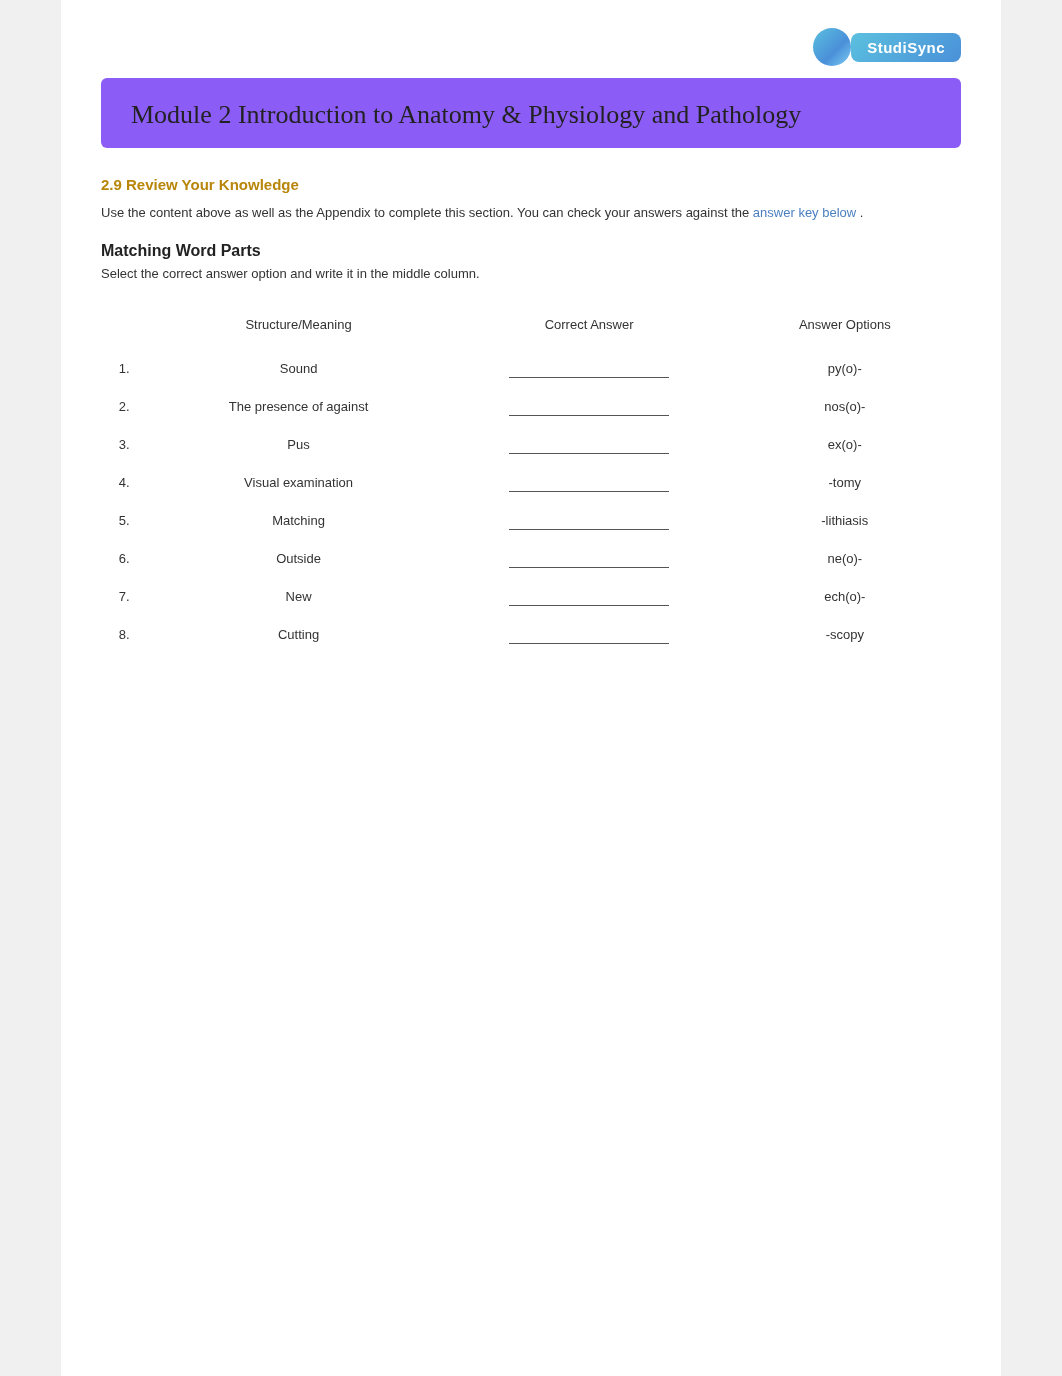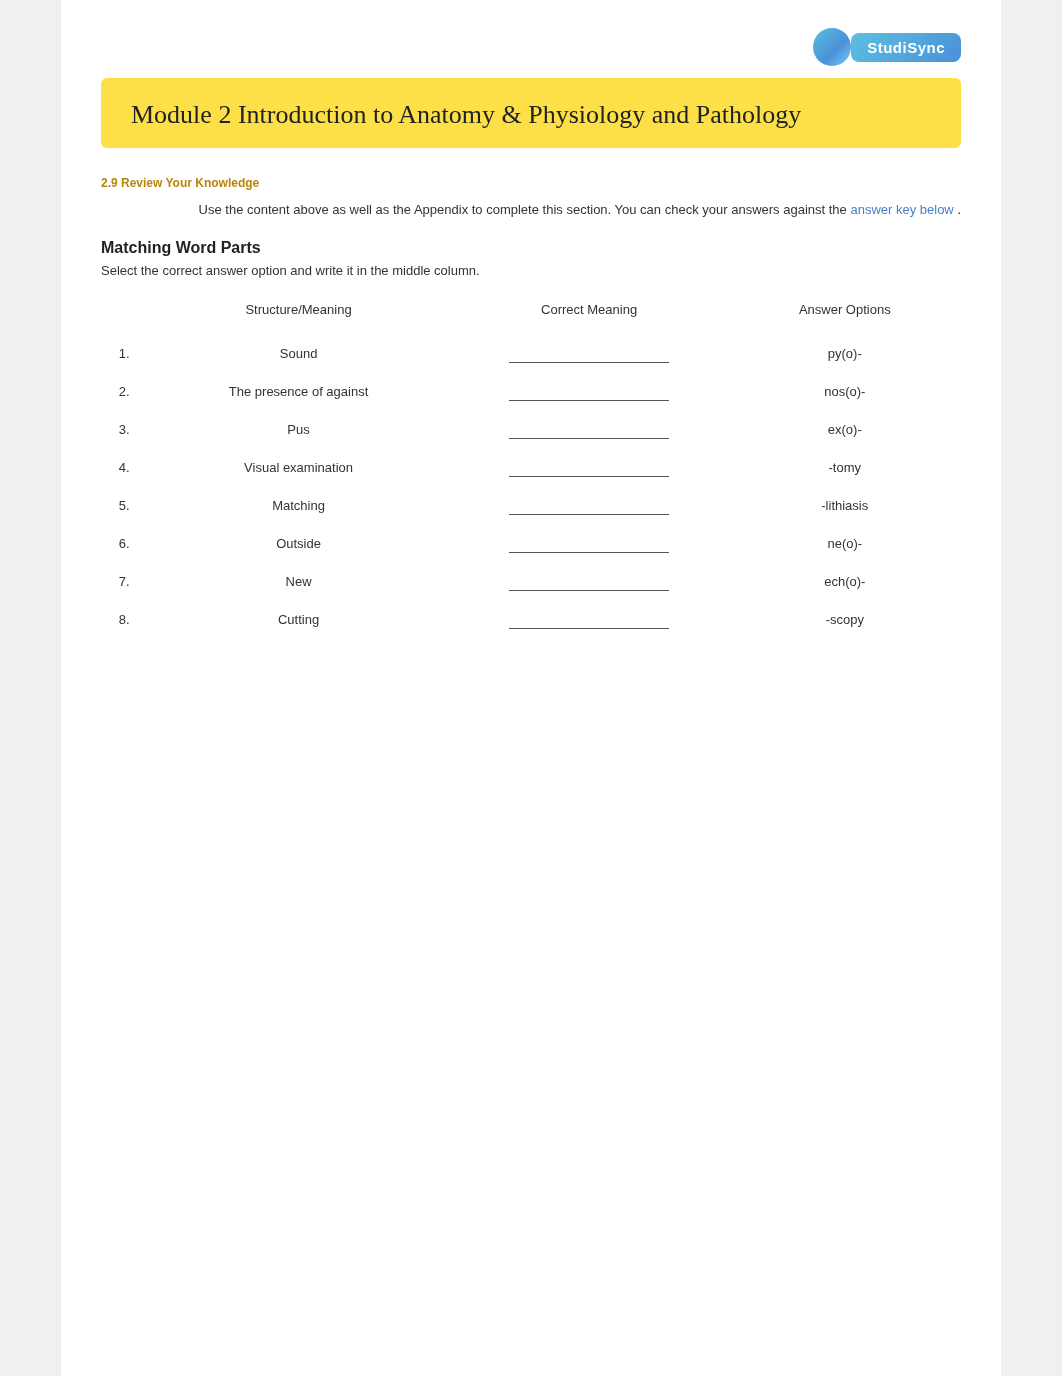--- a/index.html
+++ b/index.html
@@ -51,47 +51,46 @@
       color: #fff;
       font-size: 15px;
       font-weight: bold;
       border-radius: 8px;
       padding: 6px 16px;
       letter-spacing: 0.5px;
       font-family: Arial, sans-serif;
     }
 
     .module-title-box {
-      background: #fde047;
+      background: #8b5cf6;
       border-radius: 6px;
       padding: 22px 30px 18px 30px;
       margin-bottom: 28px;
     }
 
     .module-title {
       font-size: 26px;
       font-weight: normal;
       color: #222;
       font-family: Georgia, serif;
     }
 
     .section-heading {
       color: #b8860b;
-      font-size: 12px;
+      font-size: 15px;
       font-weight: bold;
       margin-bottom: 10px;
       font-family: Arial, sans-serif;
     }
 
     .intro-text {
       font-size: 13px;
       color: #333;
       line-height: 1.6;
       font-family: Arial, sans-serif;
-      text-align: right;
     }
 
     .answer-key-link {
       color: #4a7fc1;
       text-decoration: none;
     }
 
     .matching-title {
       font-size: 16px;
       font-weight: bold;
@@ -102,21 +101,21 @@
     .matching-instruction {
       font-size: 13px;
       color: #333;
       margin-bottom: 15px;
       font-family: Arial, sans-serif;
     }
 
     .matching-table {
       width: 100%;
       border-collapse: collapse;
-      margin-top: 16px;
+      margin-top: 28px;
     }
 
     .matching-table th {
       font-size: 13px;
       font-weight: normal;
       color: #333;
       text-align: center;
       padding: 8px 10px 18px 10px;
       font-family: Arial, sans-serif;
     }
@@ -184,21 +183,21 @@
 
   <p class="matching-title">Matching Word Parts</p>
 
   <p class="matching-instruction">Select the correct answer option and write it in the middle column.</p>
 
   <table class="matching-table">
     <thead>
       <tr>
         <th style="width:40px;"></th>
         <th class="col-structure">Structure/Meaning</th>
-        <th class="col-answer">Correct Meaning</th>
+        <th class="col-answer">Correct Answer</th>
         <th class="col-options">Answer Options</th>
       </tr>
     </thead>
     <tbody id="table-body">
     <tr>
       <td class="row-number">1.</td>
       <td class="col-structure">Sound</td>
       <td class="col-answer">
         <span class="answer-line">&nbsp;</span>
       </td>

